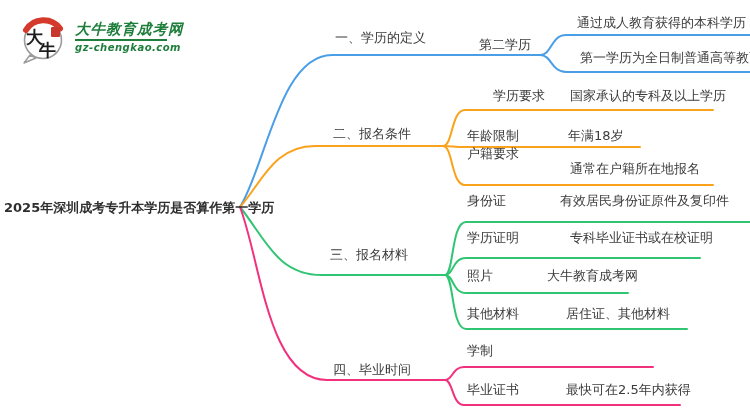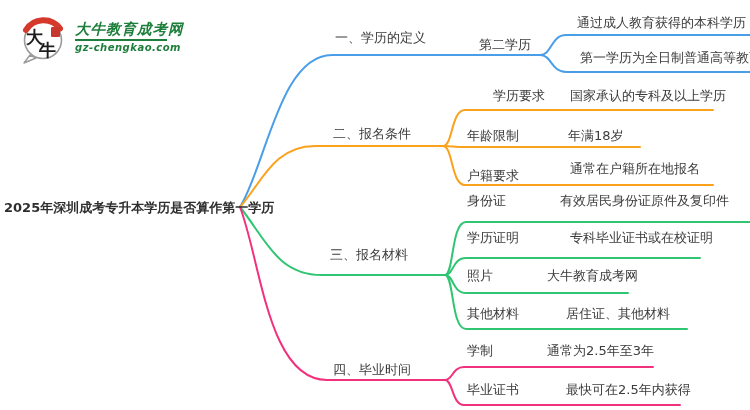--- a/index.html
+++ b/index.html
@@ -66,32 +66,31 @@
   <div class="node" style="left:335px;top:30px">一、学历的定义</div>
   <div class="node" style="left:479px;top:37px">第二学历</div>
   <div class="node" style="left:577px;top:15px">通过成人教育获得的本科学历</div>
   <div class="node" style="left:580px;top:50px">第一学历为全日制普通高等教育</div>
 
   <div class="node" style="left:333px;top:126px">二、报名条件</div>
   <div class="node" style="left:493px;top:88px">学历要求</div>
   <div class="node" style="left:570px;top:88px">国家承认的专科及以上学历</div>
   <div class="node" style="left:467px;top:128px">年龄限制</div>
   <div class="node" style="left:568px;top:128px">年满18岁</div>
-  <div class="node" style="left:467px;top:168px">户籍要求</div>
+  <div class="node" style="left:467px;top:146px">户籍要求</div>
   <div class="node" style="left:570px;top:161px">通常在户籍所在地报名</div>
 
   <div class="node" style="left:330px;top:247px">三、报名材料</div>
   <div class="node" style="left:467px;top:193px">身份证</div>
   <div class="node" style="left:560px;top:193px">有效居民身份证原件及复印件</div>
   <div class="node" style="left:467px;top:230px">学历证明</div>
   <div class="node" style="left:570px;top:230px">专科毕业证书或在校证明</div>
   <div class="node" style="left:467px;top:268px">照片</div>
   <div class="node" style="left:547px;top:268px">大牛教育成考网</div>
   <div class="node" style="left:467px;top:306px">其他材料</div>
   <div class="node" style="left:566px;top:306px">居住证、其他材料</div>
 
   <div class="node" style="left:333px;top:362px">四、毕业时间</div>
   <div class="node" style="left:467px;top:343px">学制</div>
-  <div class="node" style="left:547px;top:343px">通常为2.5年至3年</div>
   <div class="node" style="left:467px;top:382px">毕业证书</div>
   <div class="node" style="left:566px;top:382px">最快可在2.5年内获得</div>
 
 </div>
 
 </body></html>

